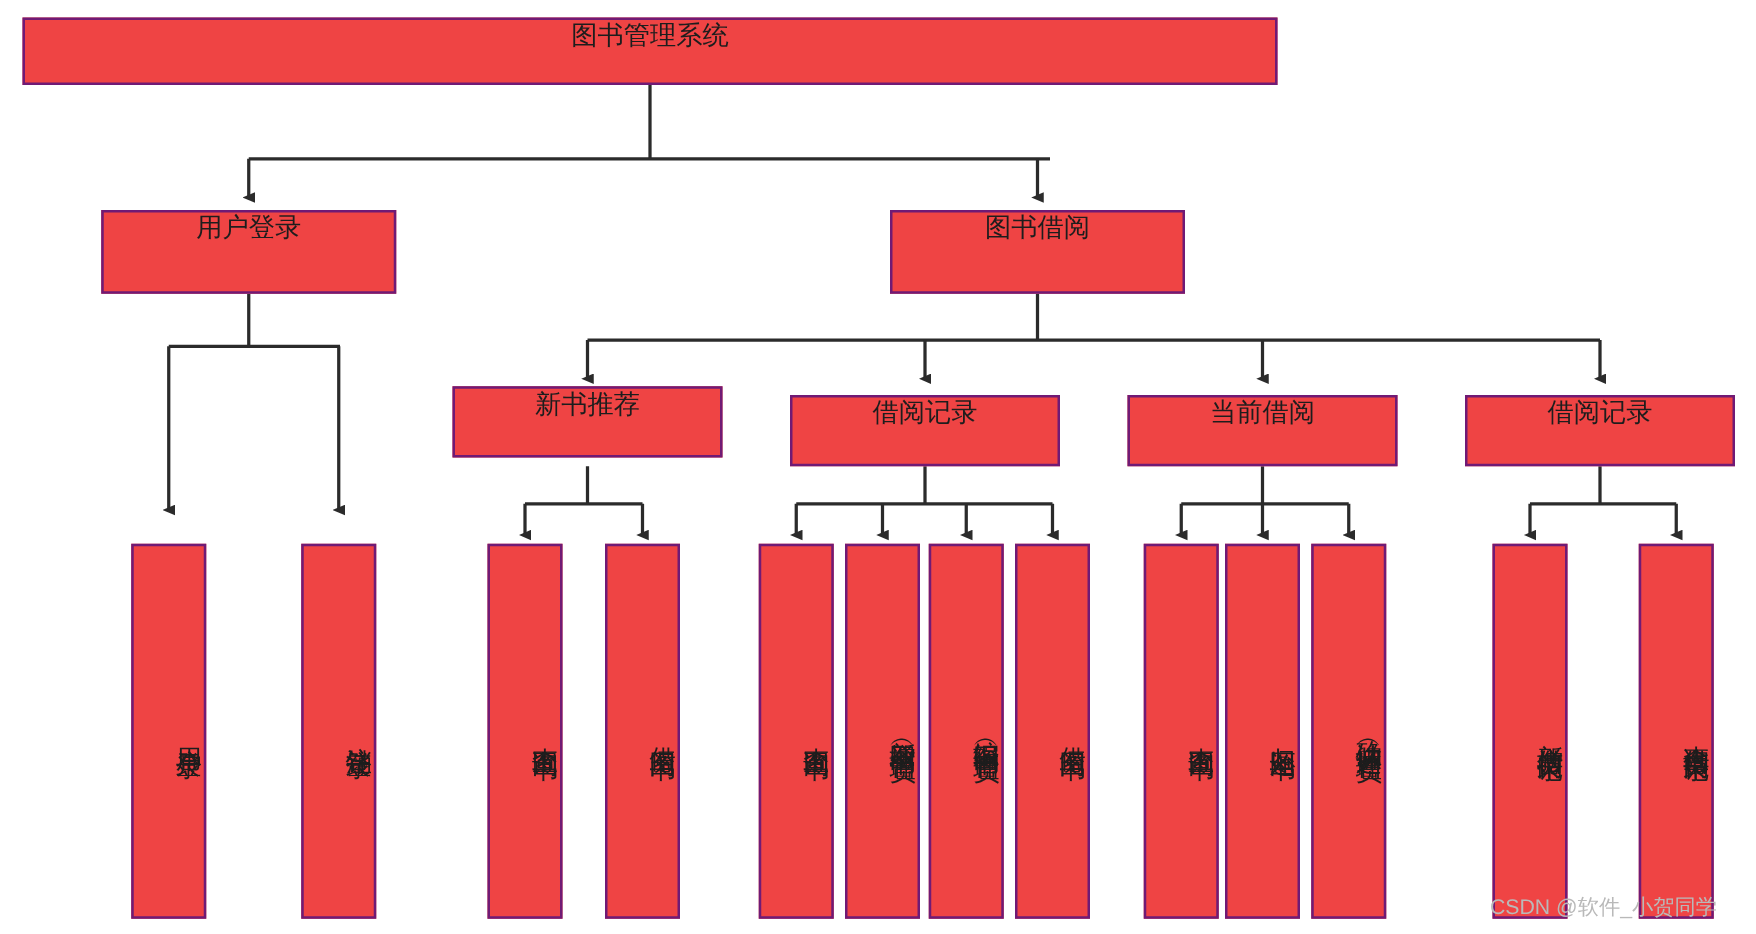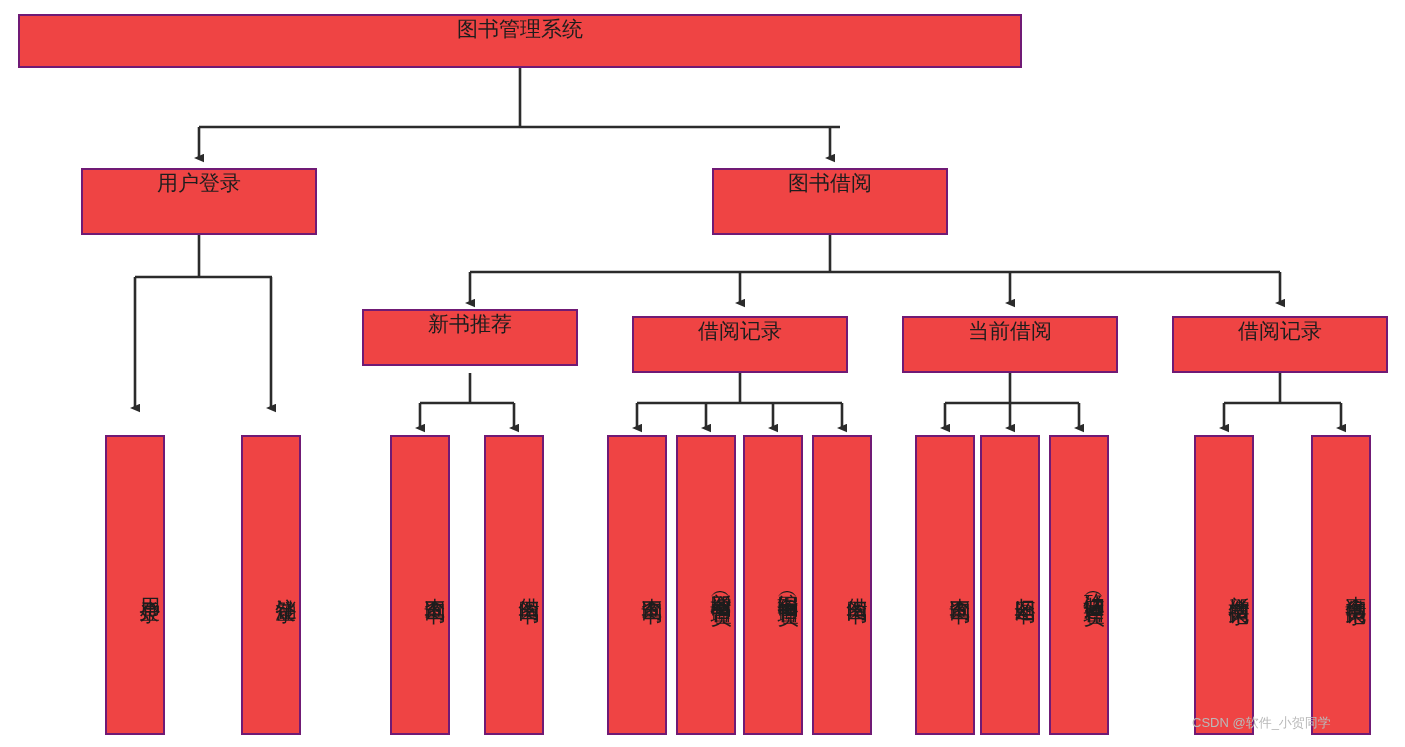--- a/index.html
+++ b/index.html
@@ -49,21 +49,21 @@
   }
   .node.vert .node-label {
     font-size: 21px;
     letter-spacing: 2px;
     white-space: nowrap;
   }
   #watermark {
     position: absolute;
     left: 1192px;
     top: 714px;
-    font-size: 13px;
+    font-size: 17px;
     color: #b9b9b9;
     white-space: nowrap;
     pointer-events: none;
   }
 </style>
 </head>
 <body>
 
 <div id="canvas">
 

